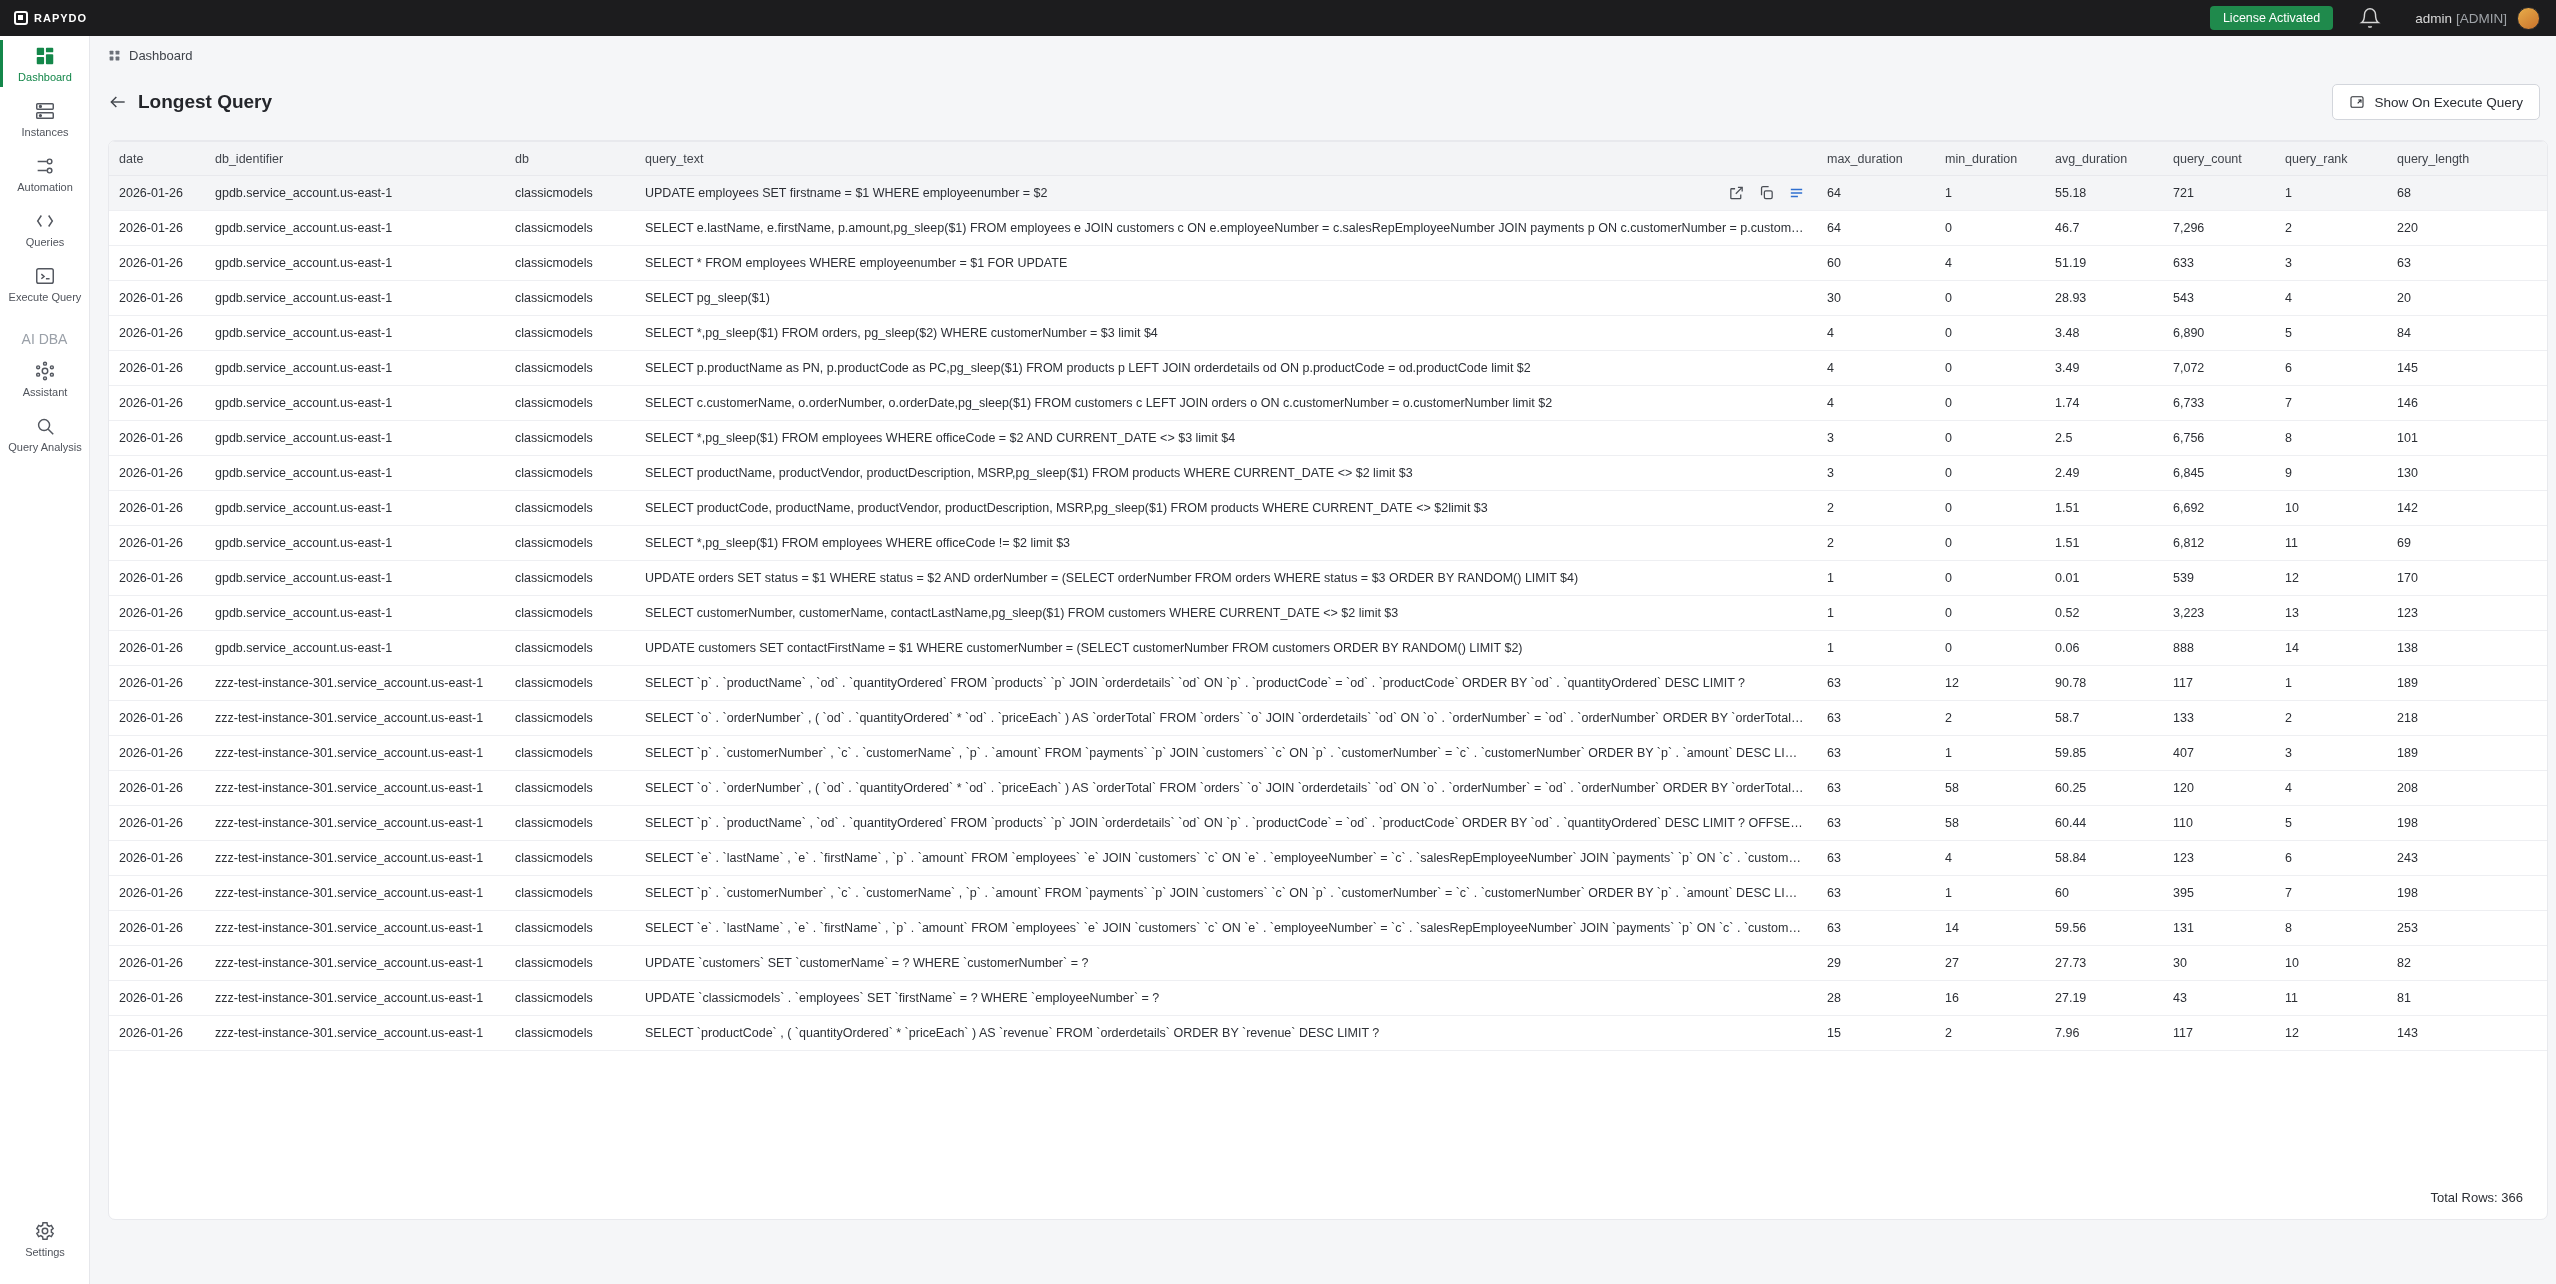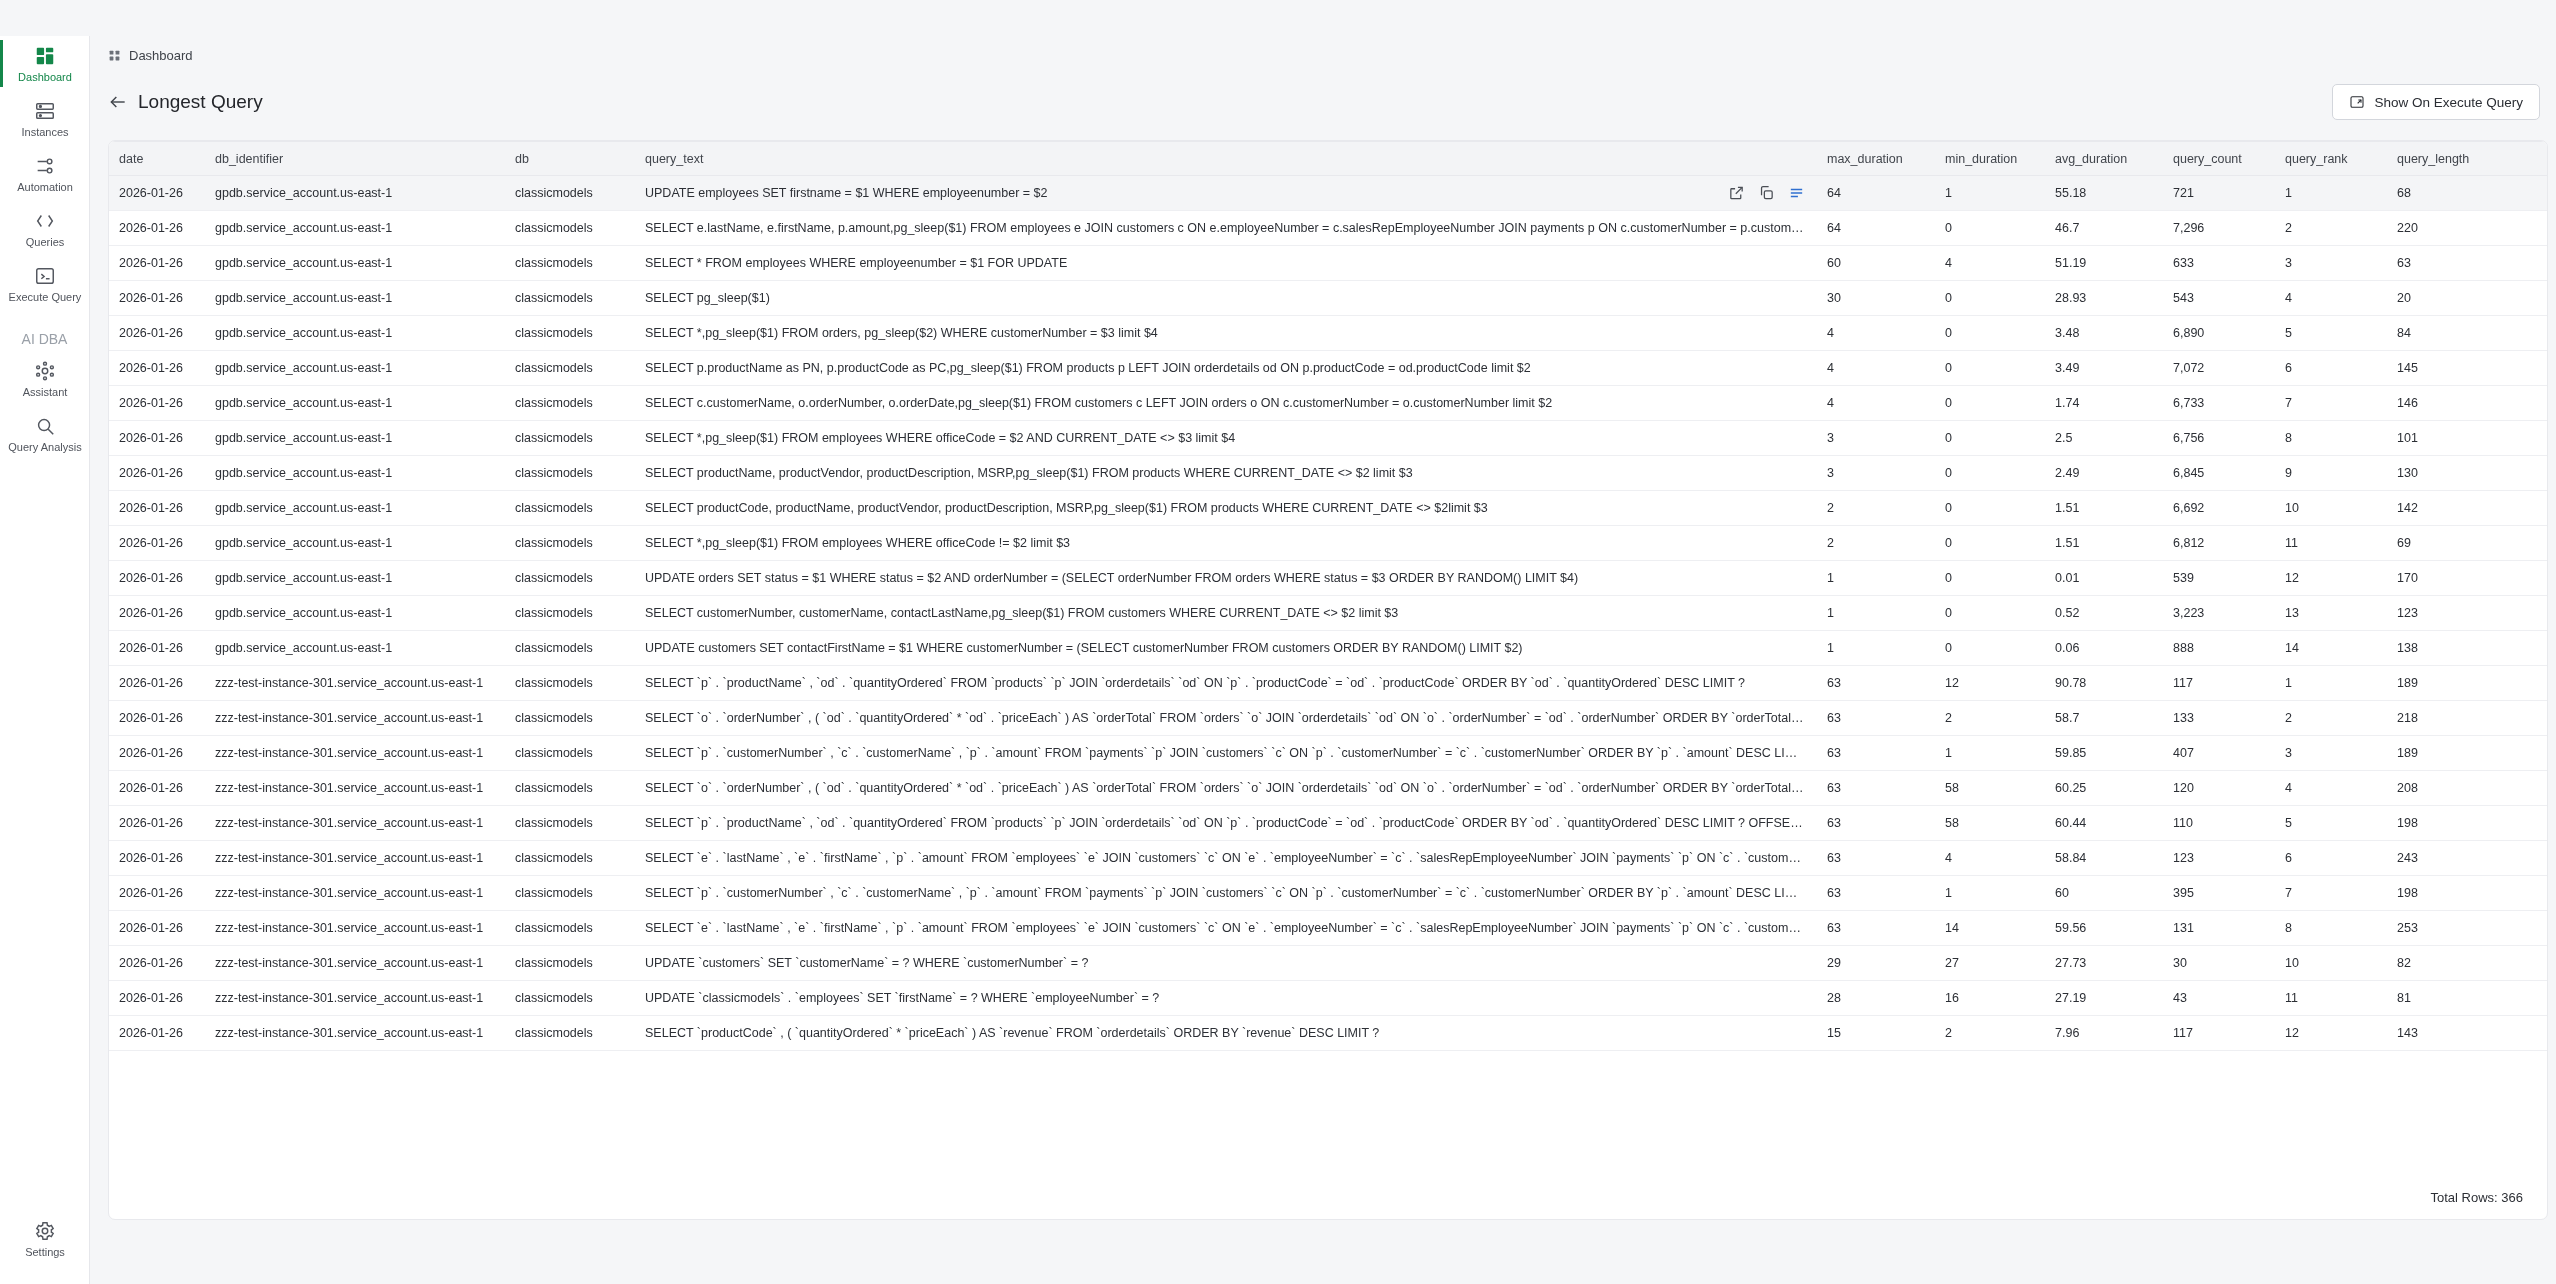--- a/index.html
+++ b/index.html
@@ -120,21 +120,21 @@
   
   .page-head {
     position: absolute; top: 85px; left: 108px;
     width: 2432px; height: 34px;
     display: flex; align-items: center;
   }
   .back-arrow {
     width: 20px; height: 20px; color: #3f434a; cursor: pointer; margin-right: 10px;
   }
   .page-title {
-    font-size: 19px; color: #24262b; font-weight: normal;
+    font-size: 19px; color: #24262b; font-weight: bold;
   }
   .head-spacer { flex: 1; }
   .show-exec {
     display: flex; align-items: center; gap: 9px;
     border: 1px solid #d3d6dc;
     background: #ffffff;
     border-radius: 5px;
     padding: 9px 16px;
     font-size: 13.5px; color: #2a2d33;
     cursor: pointer;
@@ -239,20 +239,38 @@
     position: absolute; right: 24px; bottom: 14px;
     font-size: 13px; color: #2c2f35;
   }
   svg { display: block; }
 </style>
 </head>
 <body>
 
 <div class="app">
 
+  <div class="topbar">
+    <div class="brand">
+      <div class="brand-mark"></div>
+      <span class="brand-text">RAPYDO</span>
+    </div>
+    <div class="topbar-spacer"></div>
+    <div class="license-pill">License Activated</div>
+    <div class="bell">
+      <svg viewBox="0 0 24 24" width="22" height="22" fill="none" stroke="currentColor" stroke-width="1.6">
+        <path d="M18 8a6 6 0 1 0-12 0c0 7-3 9-3 9h18s-3-2-3-9"></path>
+        <path d="M13.7 21a2 2 0 0 1-3.4 0"></path>
+      </svg>
+    </div>
+    <div class="admin-user">
+      <span>admin</span><span class="admin-tag">[ADMIN]</span>
+    </div>
+    <div class="avatar"></div>
+  </div>
 
   <div class="sidebar">
 
     <div class="side-item active">
       <span class="ico">
         <svg viewBox="0 0 24 24" width="22" height="22" fill="currentColor">
           <rect x="3" y="3" width="8" height="8" rx="1"></rect>
             <rect x="13" y="3" width="8" height="5" rx="1"></rect>
           <rect x="13" y="10" width="8" height="11" rx="1"></rect>
             <rect x="3" y="13" width="8" height="8" rx="1"></rect>

